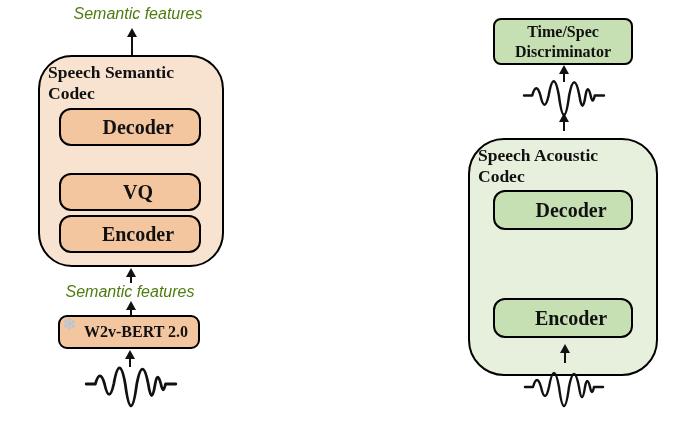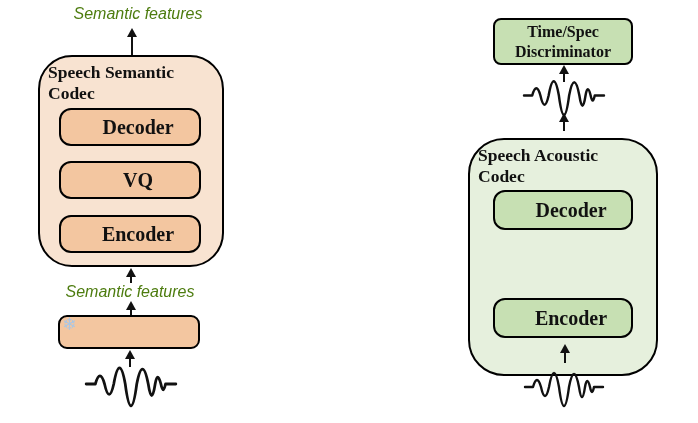--- a/index.html
+++ b/index.html
@@ -47,21 +47,21 @@
   }
   
   .blk{
     position:absolute;display:flex;align-items:center;justify-content:center;
     border:2px solid #000;border-radius:12px;box-sizing:border-box;
     font:bold 20px "Liberation Serif",serif;
     padding-left:16px;
   }
   #sem-codec .blk{left:19px;width:142px;height:38px;background:var(--peach-mid);}
   #sem-codec .b1{top:51px;}
-  #sem-codec .b2{top:104px;}
+  #sem-codec .b2{top:116px;}
   #sem-codec .b3{top:158px;}
   #ac-codec .blk{left:23px;width:140px;height:40px;background:var(--green-mid);}
   #ac-codec .b1{top:50px;}
   #ac-codec .b2{top:106px;}
   #ac-codec .b3{top:158px;}
   
   .discr{
     position:absolute;left:493px;top:18px;width:140px;height:47px;
     background:var(--green-mid);border:2.5px solid #000;border-radius:8px;
     box-sizing:border-box;display:flex;align-items:center;justify-content:center;
@@ -102,20 +102,21 @@
   </div>
 
   <div class="arrow a2"></div>
 
   <div class="flow-label" id="lbl-mid">Semantic features</div>
 
   <div class="arrow a3"></div>
 
   <div class="w2v">
     <span class="snow">❄</span>
+    <span>W2v-BERT 2.0</span>
   </div>
 
   <div class="arrow a4"></div>
 
   <svg class="wave" id="wave-left" viewBox="0 0 80 40">
     <path d="M1,20 L9,20 Q13,6 17,20 Q21,38 25,20 Q30,-8 35,20 Q40,58 45,20 Q50,-6 55,20 Q58,40 61,20 Q63,8 66,20 Q68,30 70,20 L79,20"></path>
   </svg>
 
   <div class="discr">Time/Spec Discriminator</div>
 

